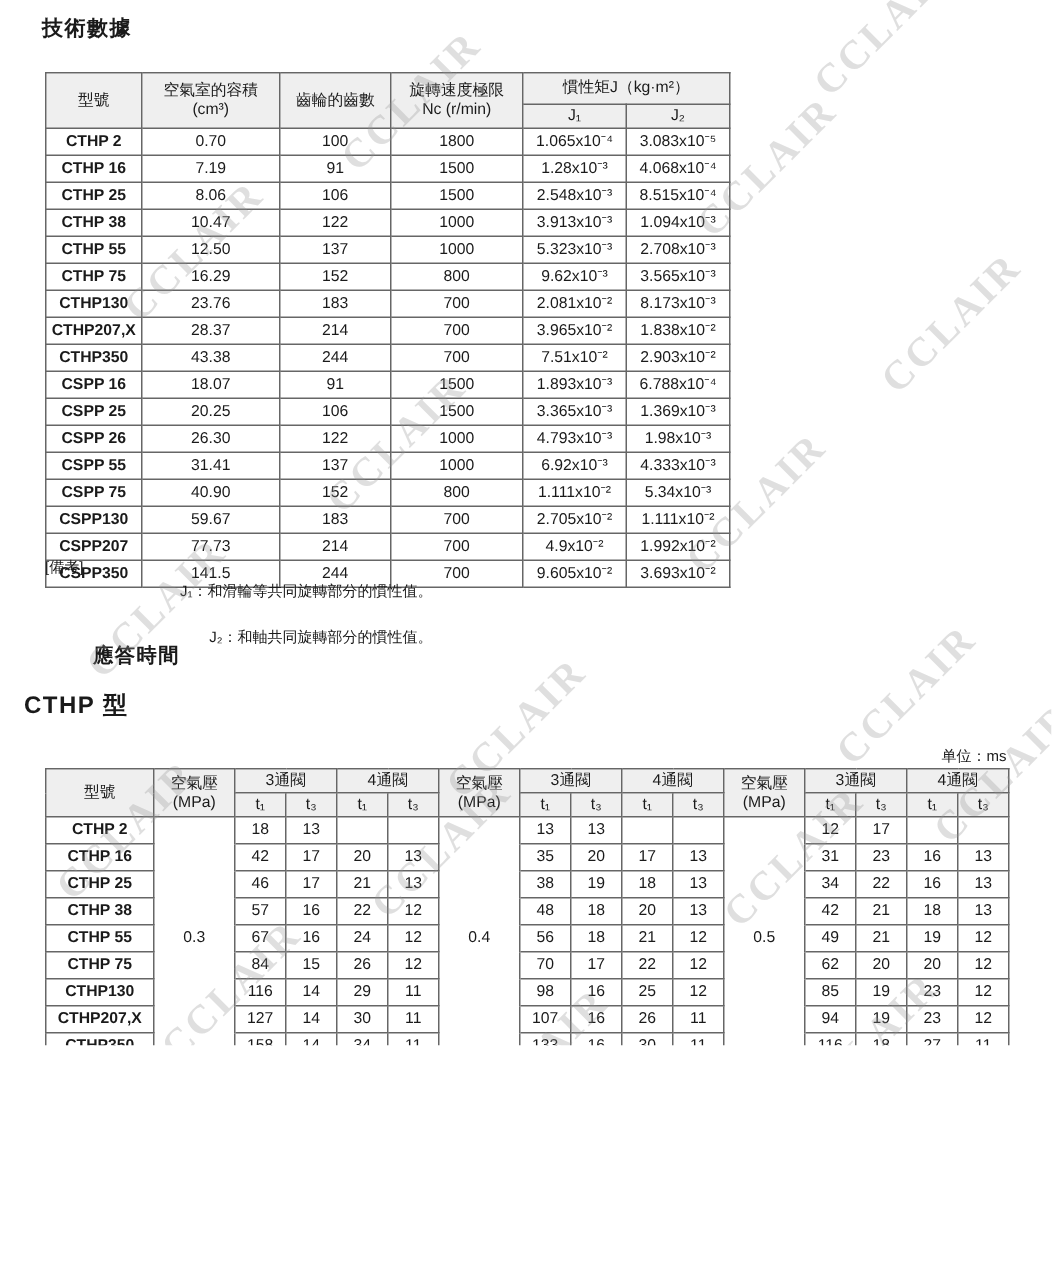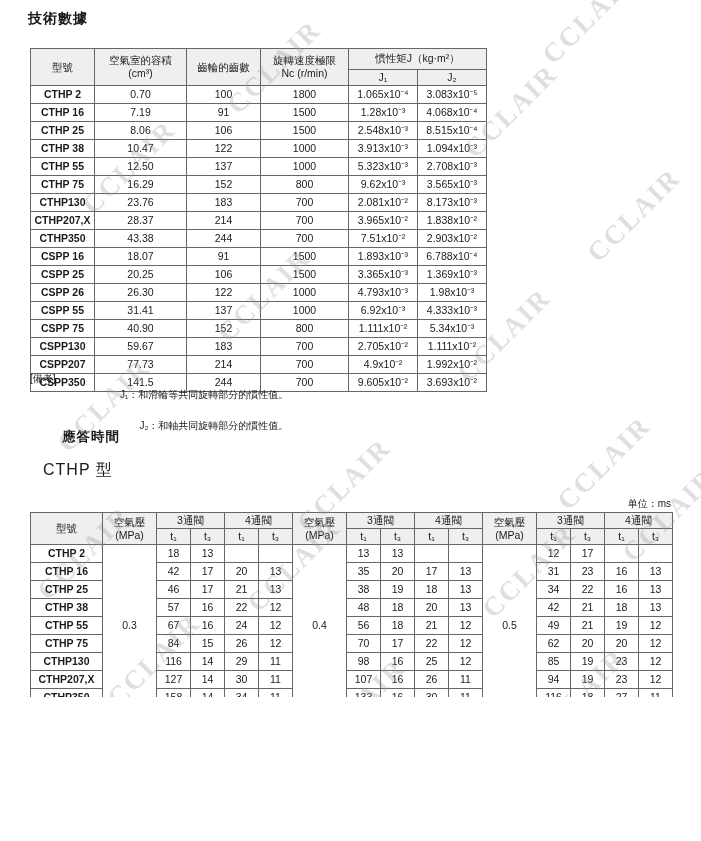--- a/index.html
+++ b/index.html
@@ -54,22 +54,22 @@
     font-size: 10px; line-height: 1.45;
   }
   .note-label { flex: 0 0 44px; }
   .note-body div { margin: 16px; text-align: right; }
 
   .sec-heading {
     position: absolute; left: 28px;
     font-size: 13.5px; font-weight: bold; letter-spacing: 1px;
   }
   .sub-heading {
-    position: absolute; left: 43px;
-    font-size: 16px; font-weight: normal; letter-spacing: 1px;
+    position: absolute; left: 16px;
+    font-size: 16px; font-weight: bold; letter-spacing: 1px;
   }
   .unit-label {
     position: absolute; right: 30px;
     font-size: 10px;
   }
 
   .t2 { position: absolute; left: 30px; top: 512px; width: 642px; border: 1px solid #333; }
   .t2 td { height: 15px; }
   
   .t2 tbody tr + tr td.pcol { border-top-style: hidden; }

